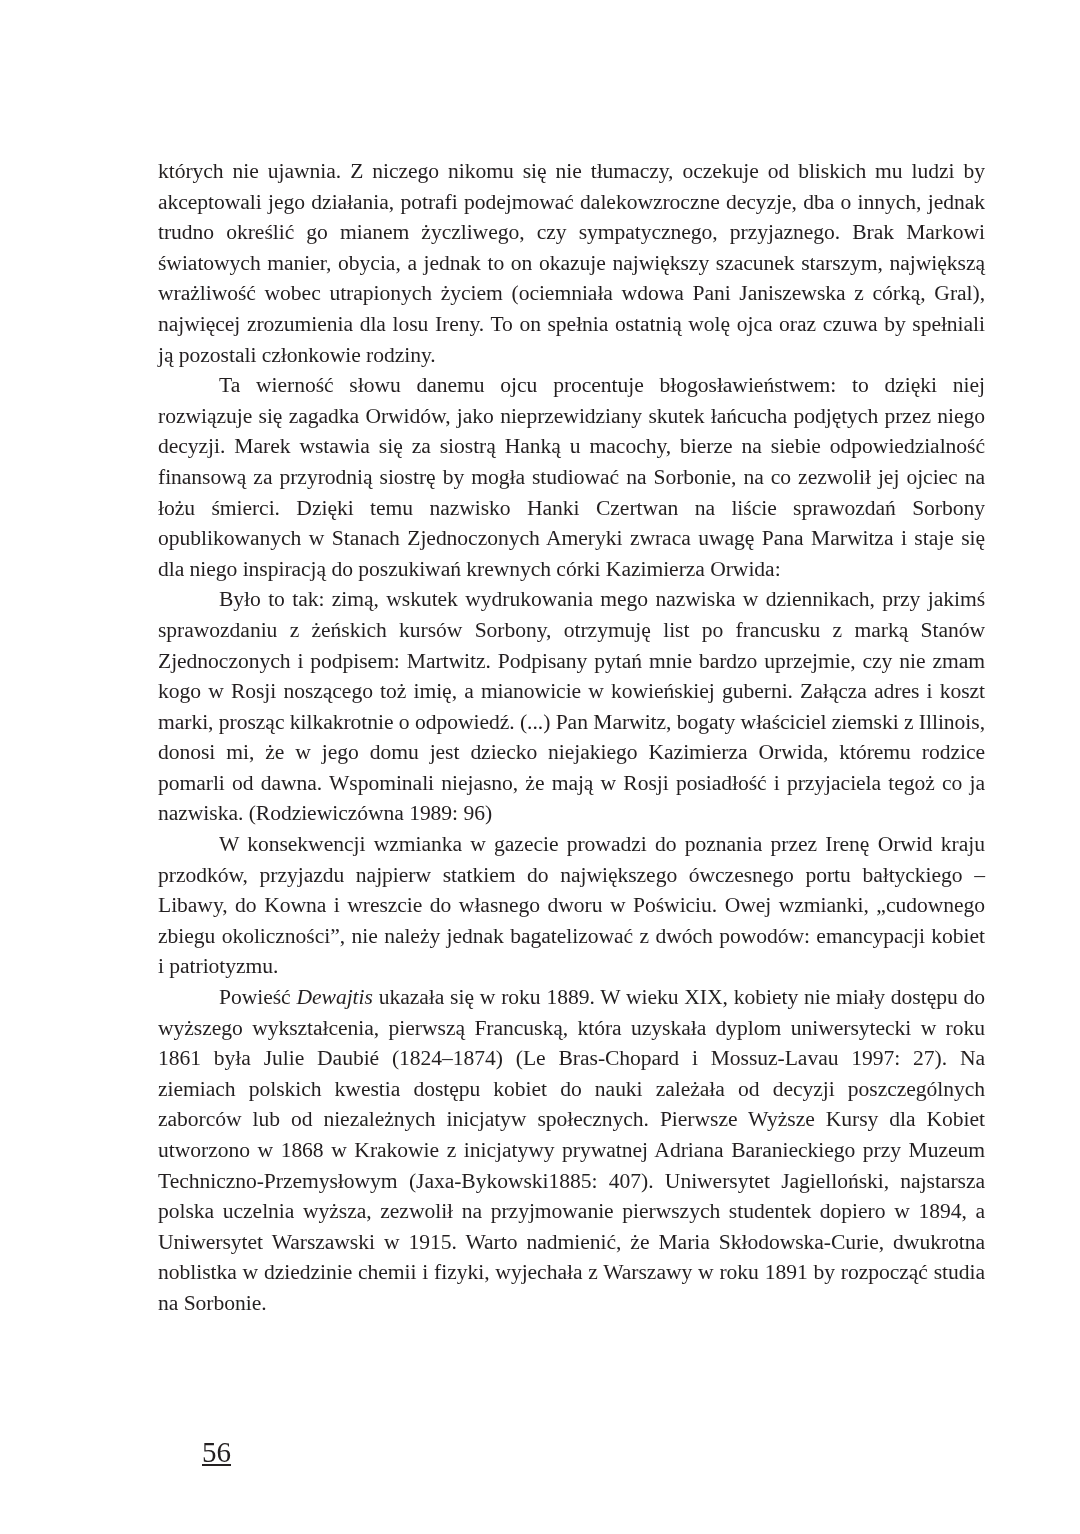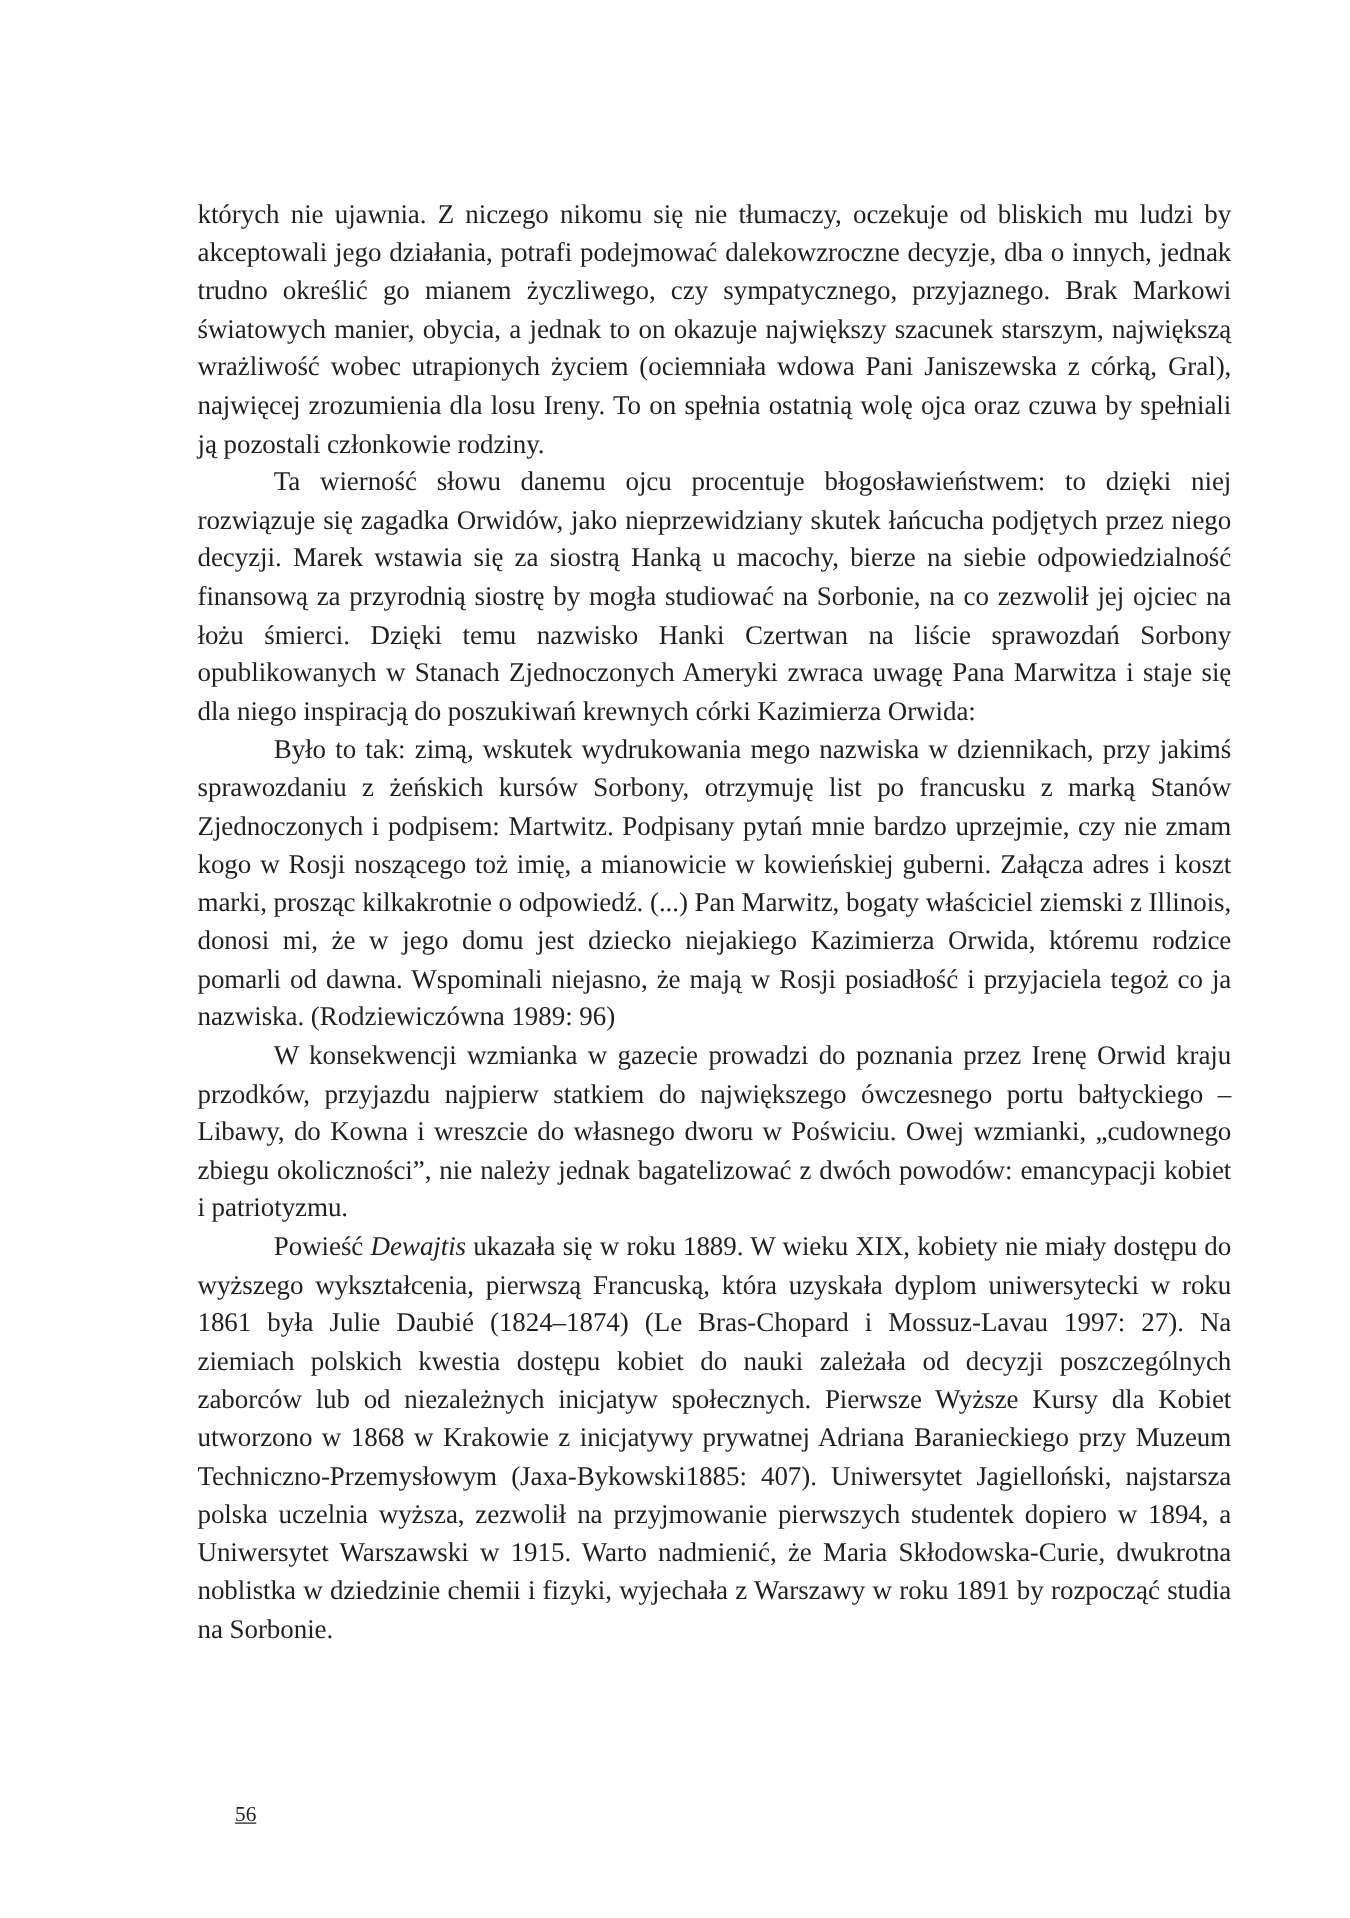--- a/index.html
+++ b/index.html
@@ -32,23 +32,23 @@
       letter-spacing: -0.05px;
       word-spacing: 0px;
     }
     .indent {
       text-indent: 61px;
     }
     .quote {
     }
     .page-number {
       position: absolute;
-      left: 188px;
+      left: 202px;
       top: 1437px;
-      font-size: 17px;
+      font-size: 29px;
       line-height: 30px;
       text-decoration: underline;
     }
   </style>
 </head>
 <body>
 
 <div class="page">
   <p class="para">których nie ujawnia. Z niczego nikomu się nie tłumaczy, oczekuje od bliskich mu ludzi by akceptowali jego działania, potrafi podejmować dalekowzroczne decyzje, dba o innych, jednak trudno określić go mianem życzliwego, czy sympatycznego, przyjaznego. Brak Markowi światowych manier, obycia, a jednak to on okazuje największy szacunek starszym, największą wrażliwość wobec utrapionych życiem (ociemniała wdowa Pani Janiszewska z córką, Gral), najwięcej zrozumienia dla losu Ireny. To on spełnia ostatnią wolę ojca oraz czuwa by spełniali ją pozostali członkowie rodziny.</p>
   <p class="para indent">Ta wierność słowu danemu ojcu procentuje błogosławieństwem: to dzięki niej rozwiązuje się zagadka Orwidów, jako nieprzewidziany skutek łańcucha podjętych przez niego decyzji. Marek wstawia się za siostrą Hanką u macochy, bierze na siebie odpowiedzialność finansową za przyrodnią siostrę by mogła studiować na Sorbonie, na co zezwolił jej ojciec na łożu śmierci. Dzięki temu nazwisko Hanki Czertwan na liście sprawozdań Sorbony opublikowanych w Stanach Zjednoczonych Ameryki zwraca uwagę Pana Marwitza i staje się dla niego inspiracją do poszukiwań krewnych córki Kazimierza Orwida:</p>

